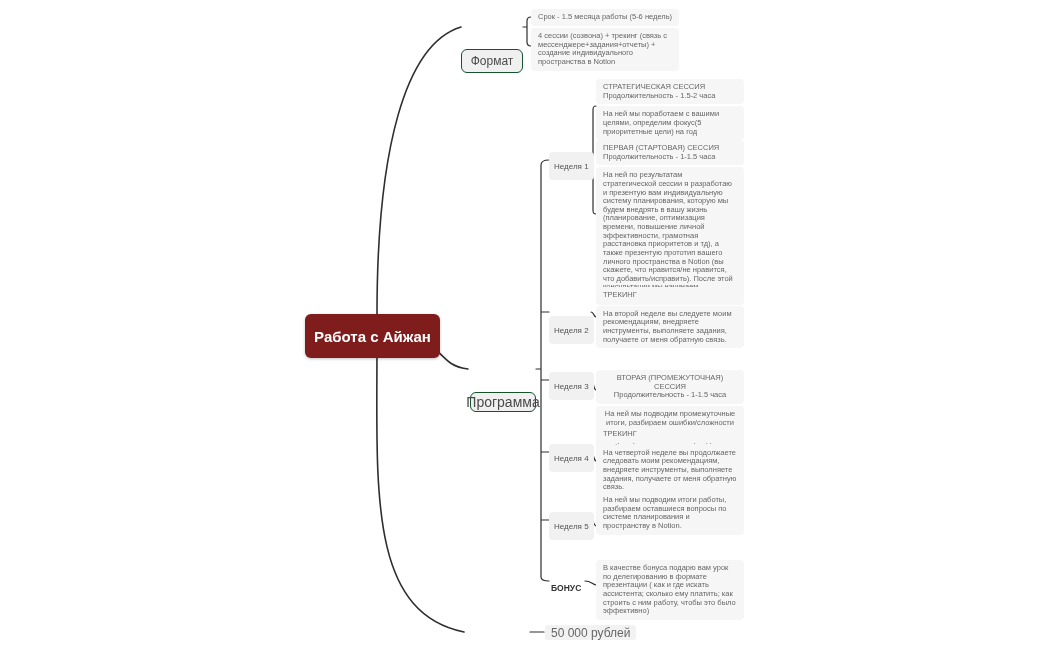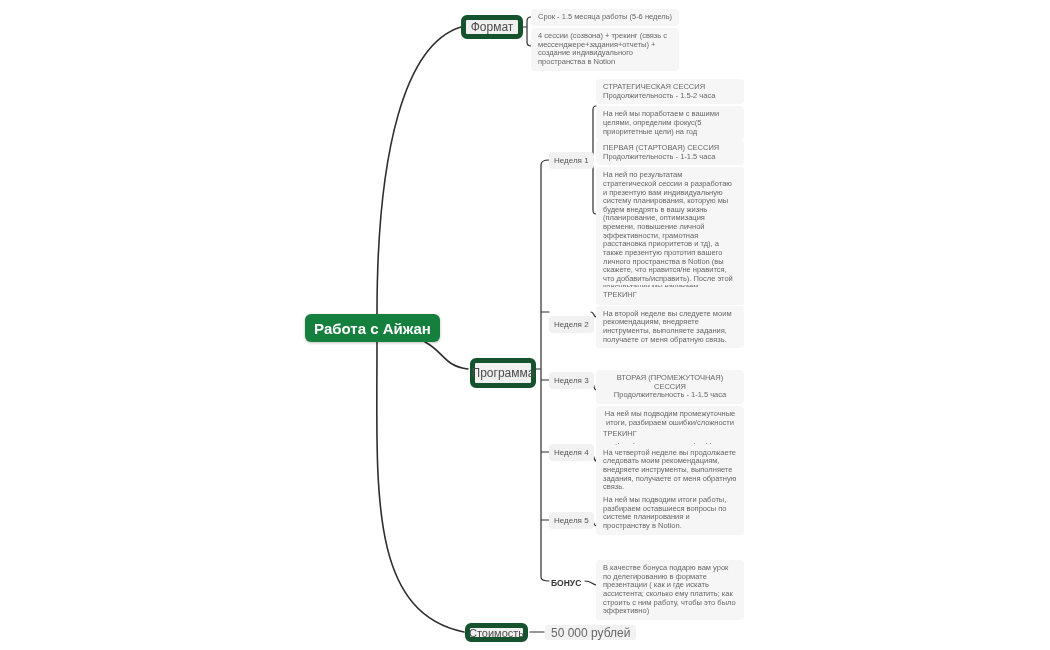--- a/index.html
+++ b/index.html
@@ -3,32 +3,32 @@
 <meta charset="utf-8">
 <style>
   html,body{margin:0;padding:0;background:#ffffff;}
   #canvas{position:relative;width:1050px;height:650px;background:#ffffff;overflow:hidden;
           font-family:"Liberation Sans",sans-serif;}
   svg.links{position:absolute;left:0;top:0;width:1050px;height:650px;}
   svg.links path{fill:none;stroke:#2e2e2e;stroke-linecap:round;}
   svg.links path.main{stroke-width:1.6px;}
   svg.links path.thin{stroke-width:1.2px;}
 
-  .root{position:absolute;left:305px;top:314px;width:135px;height:28px;
-        background:#15803d;border-radius:6px;color:#ffffff;font-size:15px;font-weight:bold;
+  .root{position:absolute;left:305px;top:314px;width:135px;height:44px;
+        background:#7f1d1d;border-radius:6px;color:#ffffff;font-size:15px;font-weight:bold;
         display:flex;align-items:center;justify-content:center;
         box-shadow:0 1px 3px rgba(0,0,0,.25);}
 
-  .topic{position:absolute;background:#f0f0f0;border:5px solid #14532d;border-radius:6px;
-         color:#4b4b4b;display:flex;align-items:center;justify-content:center;box-sizing:border-box;}
+  .topic{position:absolute;background:#f0f0f0;border:1px solid #14532d;border-radius:6px;
+         color:#4b4b4b;display:flex;align-items:center;justify-content:center;box-sizing:border-box;margin-top:34px;}
   .t-format{left:461px;top:15px;width:62px;height:24px;font-size:12px;}
-  .t-program{left:470px;top:358px;width:66px;height:30px;font-size:12px;text-align:center;}
+  .t-program{left:470px;top:358px;width:66px;height:20px;font-size:14px;text-align:center;}
   .t-price{left:465px;top:623px;width:63px;height:19px;font-size:11px;}
 
-  .wk{position:absolute;left:549px;height:17px;padding:0 5px;background:#f1f1f1;border-radius:4px;
+  .wk{position:absolute;left:549px;height:28px;padding:0 5px;background:#f1f1f1;border-radius:4px;
       font-size:8px;color:#555;display:flex;align-items:center;box-sizing:border-box;}
   .wk.plain{background:transparent;font-weight:bold;color:#333;padding:0;}
 
   .card{position:absolute;left:596px;width:148px;display:flex;flex-direction:column;gap:2px;box-sizing:border-box;}
   .box{background:#f6f6f6;border-radius:4px;padding:4px 7px;font-size:7.5px;line-height:1.15;color:#666;}
   .fit{position:absolute;background:#f6f6f6;border-radius:4px;padding:4px 7px;
        font-size:7.5px;line-height:1.15;color:#666;white-space:nowrap;}
   .pricecard{position:absolute;left:545px;top:625px;height:15px;padding:0 6px;background:#f2f2f2;
              border-radius:3px;font-size:12px;color:#666;display:flex;align-items:center;}
 </style>

